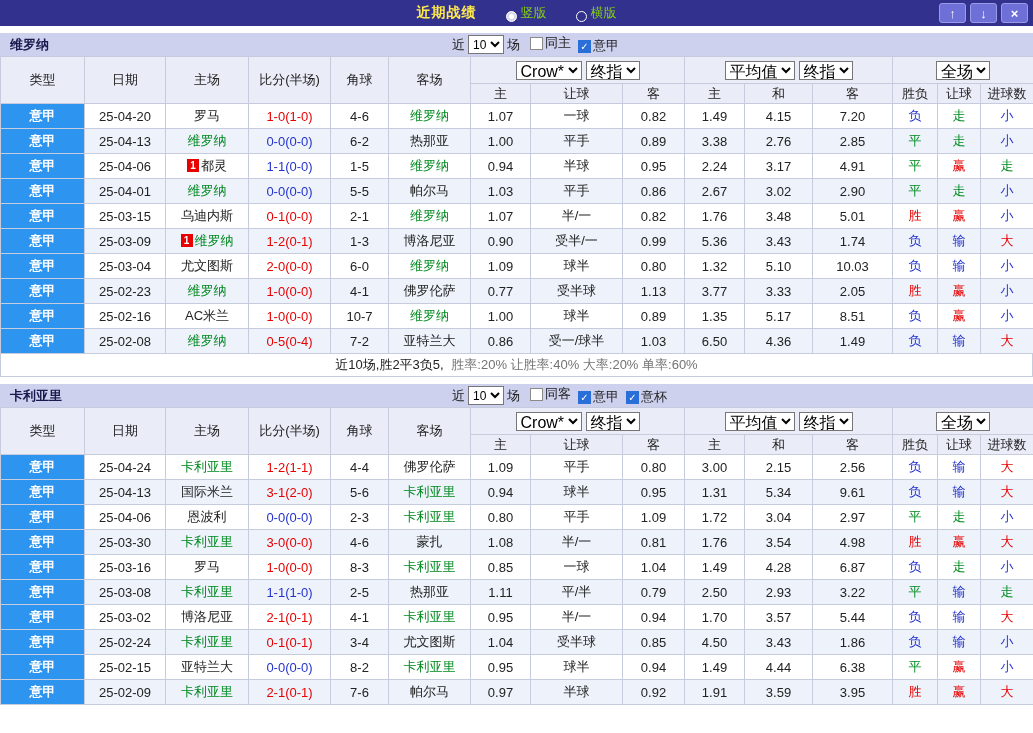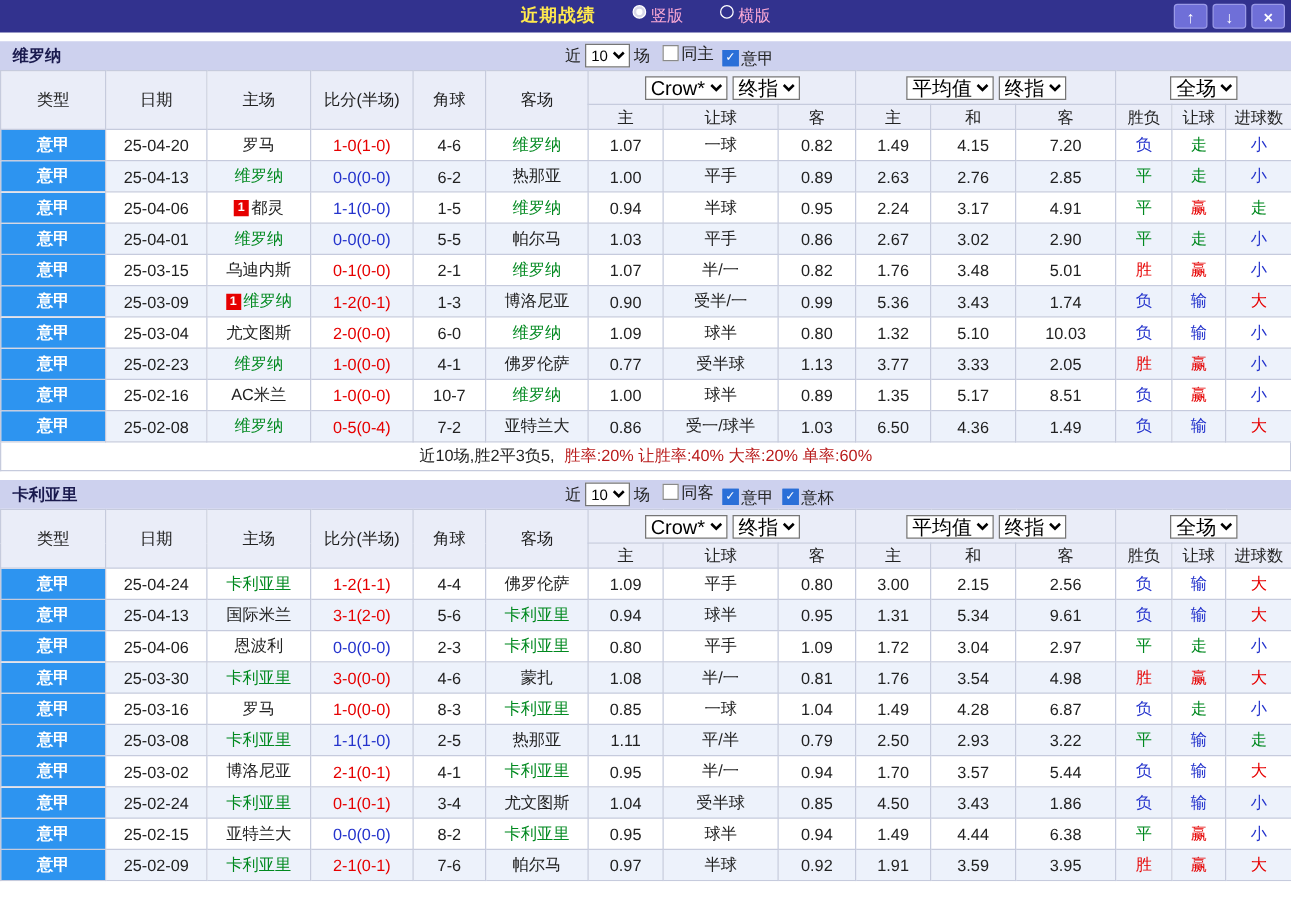--- a/index.html
+++ b/index.html
@@ -3,21 +3,21 @@
 <meta charset="utf-8">
 <style>
   *{box-sizing:border-box}
   html,body{margin:0;padding:0}
   body{width:1033px;background:#fff;font-family:"Liberation Sans","DejaVu Sans",sans-serif;font-size:13px;color:#222}
 
   
   .titlebar{height:26px;background:#32328e;display:flex;align-items:center;justify-content:center;position:relative;color:#fff}
   .title-group{display:flex;align-items:center;gap:29px}
   .panel-title{color:#ffe94d;font-weight:bold;font-size:14px;letter-spacing:1px}
-  .radio-opt{display:inline-flex;align-items:flex-start;gap:4px;cursor:pointer;font-size:13px;color:#f9a8d4}
+  .radio-opt{display:inline-flex;align-items:flex-end;gap:4px;cursor:pointer;font-size:13px;color:#84cc16}
   .radio-dot{width:11px;height:11px;border-radius:50%;border:1px solid #fff;display:inline-block;position:relative;background:transparent}
   .radio-dot.sel{background:#d8d8e8}
   .radio-dot.sel::after{content:'';position:absolute;inset:2px;border-radius:50%;background:#fff}
   .tb-buttons{position:absolute;right:5px;top:3px;display:flex;gap:4px}
   .tb-btn{width:27px;height:20px;background:#6f6fd8;border:1px solid #9a9ae8;color:#fff;font-size:13px;font-weight:bold;border-radius:3px;cursor:pointer;line-height:1;padding:0;text-align:center}
 
   
   .team-section{margin-top:7px}
   .section-header{height:23px;background:#cdd1ee;position:relative;display:flex;align-items:center}
   .team-name{margin-left:10px;font-weight:bold;color:#1a1a4e;font-size:13px}
@@ -37,21 +37,21 @@
   tr.alt td{background:#edf2fb}
   tr.alt td.league{background:#2d94f0}
   .grid td:nth-child(7),.grid td:nth-child(10),.grid td:nth-child(13),
   .grid tr.h2 th:nth-child(1),.grid tr.h2 th:nth-child(4),.grid tr.h2 th:nth-child(7){border-left-color:#aab0cf}
   .c-red{color:#e60000}
   .c-blue{color:#2433cc}
   .c-green{color:#00891f}
   .focus{color:#00891f}
   .badge{display:inline-block;min-width:12px;height:13px;line-height:13px;background:#e60000;color:#fff;font-size:10px;font-weight:bold;margin-right:2px;padding:0 1px;vertical-align:1px}
   .summary{height:23px;line-height:22px;text-align:center;border:1px solid #c6cbdd;border-top:none;font-size:13px;color:#222}
-  .summary .s-stats{color:#b91c1c;margin-left:4px}
+  .summary .s-stats{color:#737373;margin-left:4px}
 </style>
 </head>
 <body>
 
 <header class="titlebar">
   <div class="title-group">
     <span class="panel-title">近期战绩</span>
     <label class="radio-opt">
       <span class="radio-dot sel"></span>
       <span>竖版</span>
@@ -153,21 +153,21 @@
         <tr class="alt">
           <td class="league">意甲</td>
           <td>25-04-13</td>
           <td><span class="focus">维罗纳</span></td>
           <td class="c-blue">0-0(0-0)</td>
           <td>6-2</td>
           <td><span>热那亚</span></td>
           <td>1.00</td>
           <td>平手</td>
           <td>0.89</td>
-          <td>2.63</td>
+          <td>3.38</td>
           <td>2.76</td>
           <td>2.85</td>
           <td class="c-green">平</td>
           <td class="c-green">走</td>
           <td class="c-blue">小</td>
         </tr>
         <tr>
           <td class="league">意甲</td>
           <td>25-04-06</td>
           <td><span class="badge">1</span><span>都灵</span></td>

